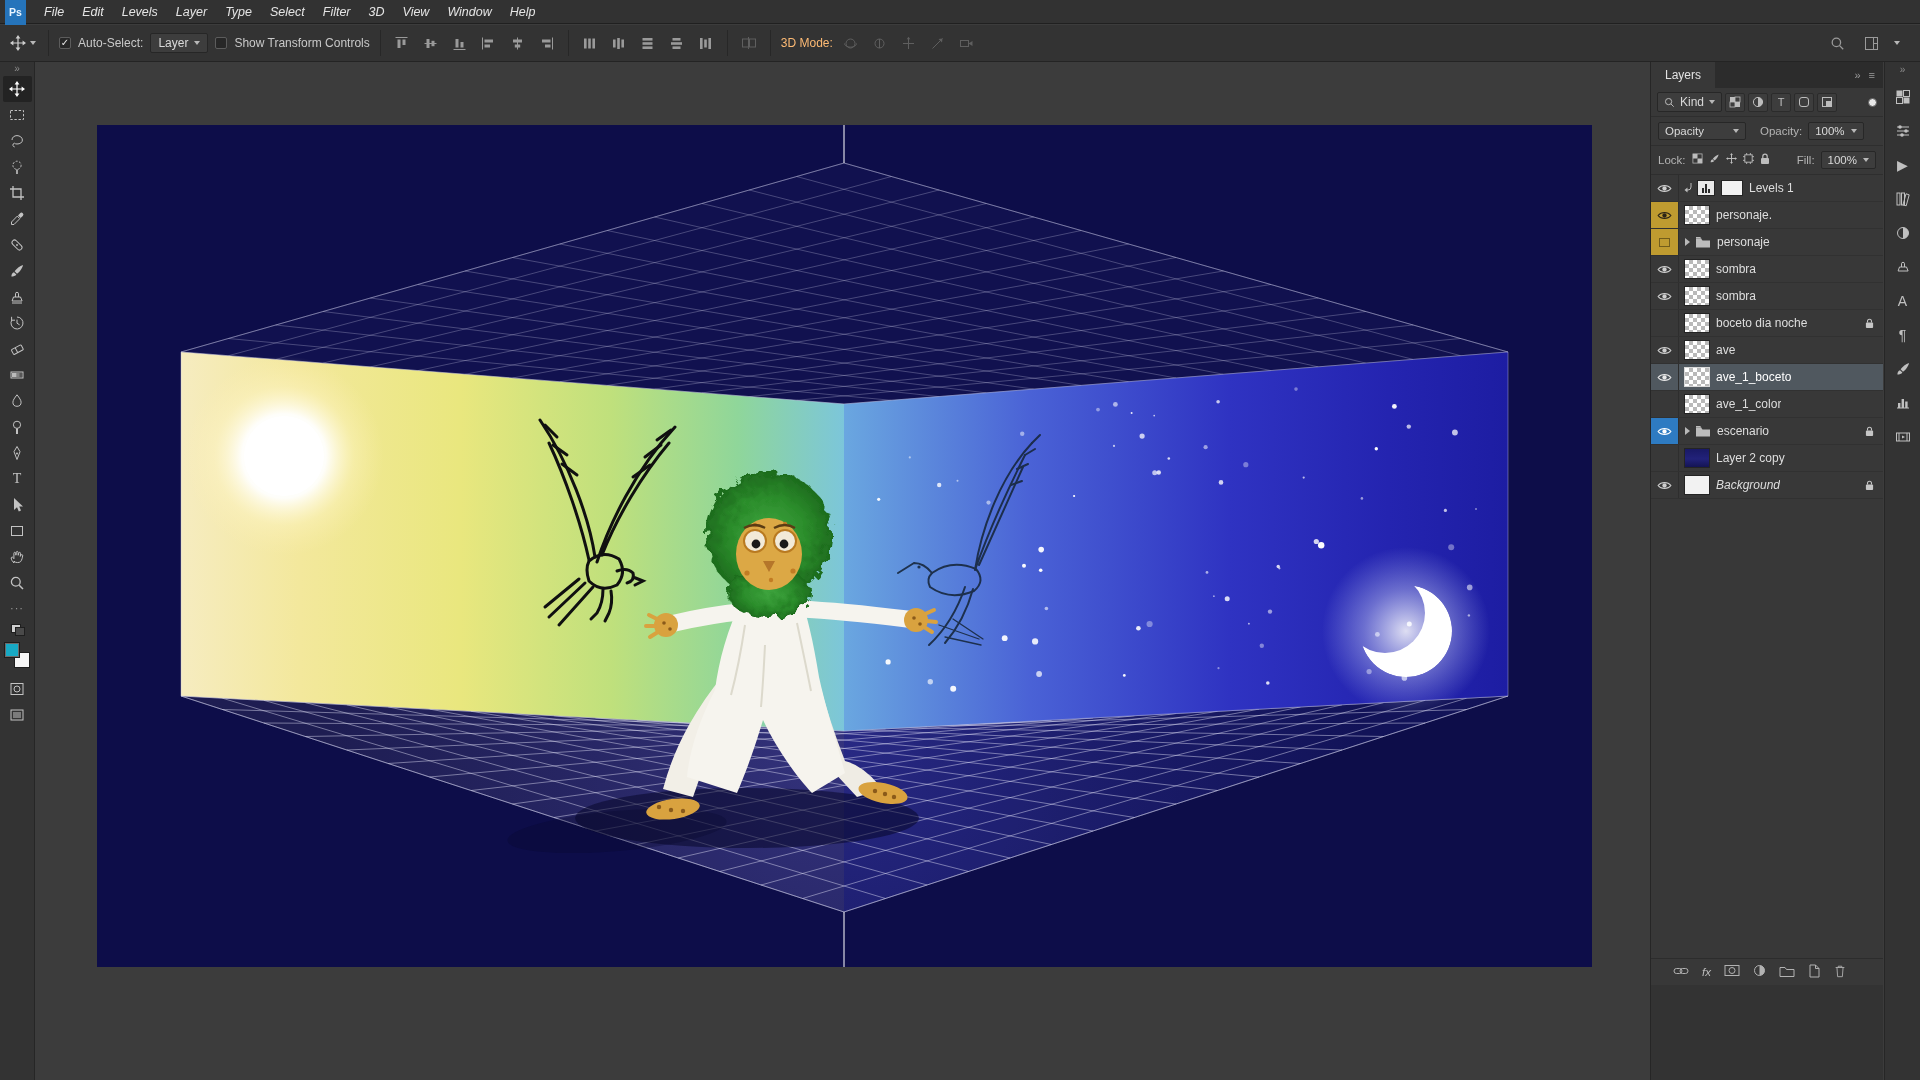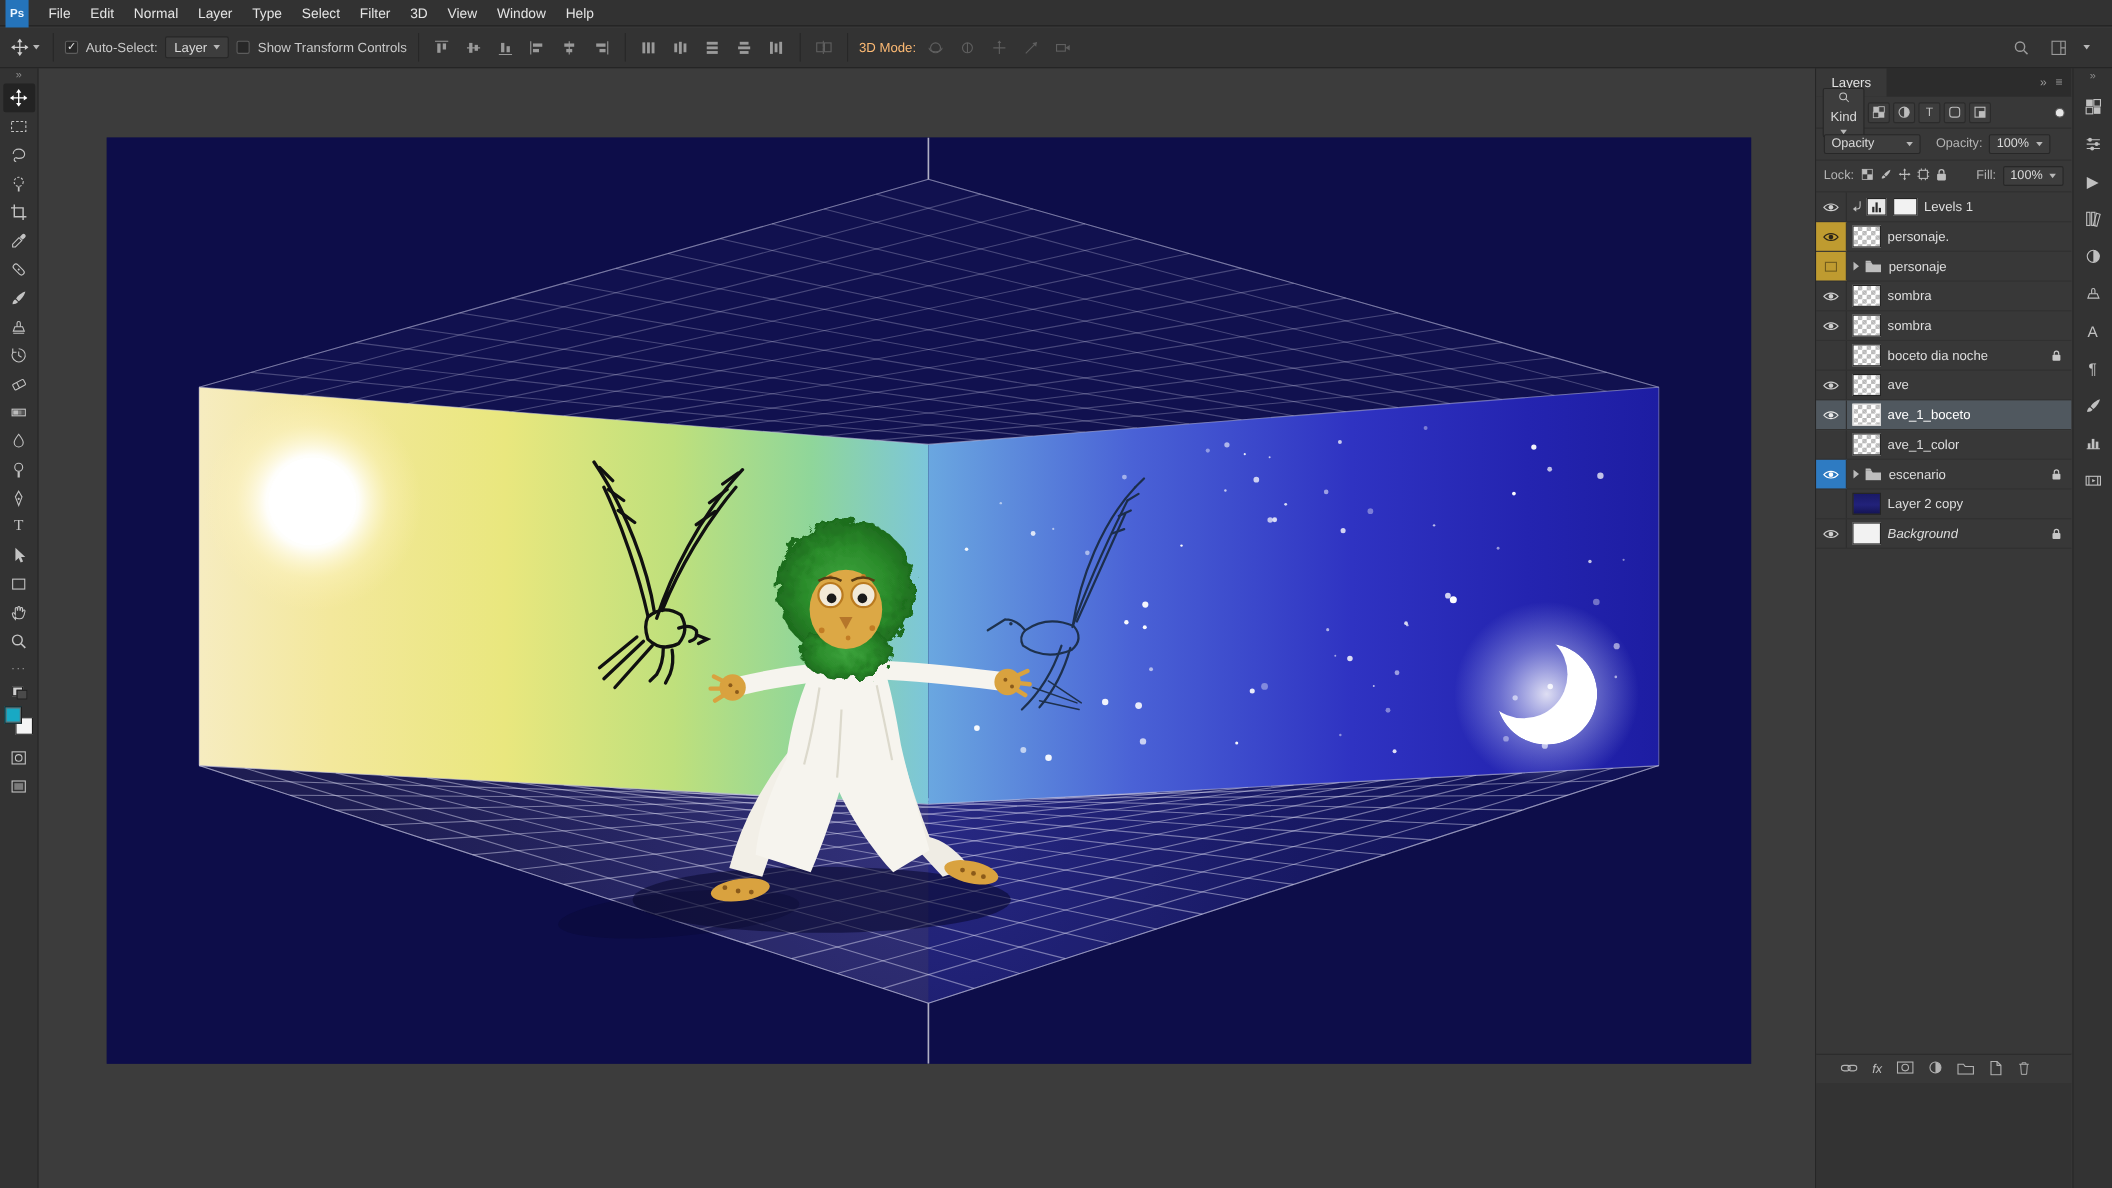--- a/index.html
+++ b/index.html
@@ -6,21 +6,21 @@
   * { box-sizing: border-box; margin: 0; padding: 0; }
   html,body { width:1920px; height:1080px; overflow:hidden; background:#3c3c3c;
     font-family:"Liberation Sans", sans-serif; font-size:12px; color:#d6d6d6;
     -webkit-font-smoothing:antialiased; }
 
   
   .menubar { position:absolute; left:0; top:0; width:1920px; height:24px;
     background:#323232; border-bottom:1px solid #202020; display:flex; align-items:center; z-index:10;}
   .ps-logo { width:21px; height:34px; background:#2574bb; color:#eaf5ff; border-radius:2px;
     font-size:10.5px; font-weight:bold; display:flex; align-items:center; justify-content:center; margin:0 9px 0 5px;}
-  .menu-item { padding:0 9px; height:24px; line-height:24px; font-size:12.5px; color:#e4e4e4; cursor:default;}
+  .menu-item { padding:0 9px; height:24px; line-height:24px; font-size:12.5px; color:#e4e4e4; cursor:default;font-style:italic;}
 
   
   .optionsbar { position:absolute; left:0; top:25px; width:1920px; height:37px;
     background:#333333; border-bottom:1px solid #242424; display:flex; align-items:center; padding:0 8px; gap:7px; z-index:10;}
   .opt-sep { width:1px; height:26px; background:#272727; margin:0 3px; flex:none;}
   .tool-preset { display:flex; align-items:center; gap:4px; color:#cfcfcf; padding:0 2px;}
   .caret { width:0; height:0; border-left:3.5px solid transparent; border-right:3.5px solid transparent; border-top:4px solid #b8b8b8; display:inline-block;}
   .checkbox { width:12px; height:12px; border:1px solid #5c5c5c; background:#272727; border-radius:2px;
     display:inline-flex; align-items:center; justify-content:center; color:#e8e8e8; font-size:10px;}
   .checkbox.checked::after { content:"✓"; font-size:10px; line-height:1; color:#e8e8e8;}
@@ -60,21 +60,21 @@
 
   
   .layers-panel { position:absolute; right:37px; top:0; bottom:0; width:233px; background:#333333;
     border-left:1px solid #262626; display:flex; flex-direction:column;}
   .panel-tabbar { height:26px; background:#2c2c2c; display:flex; align-items:stretch; flex:none;}
   .panel-tab { background:#383838; padding:0 14px; line-height:26px; font-size:12px; color:#e2e2e2;}
   .tabbar-right { margin-left:auto; display:flex; align-items:center; gap:8px; padding-right:8px; color:#9b9b9b; font-size:11px;}
   .panel-body { background:#383838; flex:none; }
   .filter-row { height:29px; display:flex; align-items:center; gap:3px; padding:0 6px; border-bottom:1px solid #2e2e2e;}
   .kind-select { display:flex; align-items:center; gap:5px; background:#3d3d3d; border:1px solid #272727;
-    border-radius:2px; padding:2px 6px; color:#d8d8d8;flex-direction:column;}
+    border-radius:2px; padding:2px 6px; color:#d8d8d8;}
   .filter-btn { width:20px; height:19px; display:flex; align-items:center; justify-content:center; color:#bdbdbd;
     background:#3d3d3d; border:1px solid #2b2b2b; border-radius:2px; font-size:11px;}
   .filter-toggle { margin-left:auto; width:9px; height:9px; border-radius:50%; background:#e8e8e8; border:1px solid #5c5c5c;}
   .blend-row, .lock-row { height:29px; display:flex; align-items:center; gap:6px; padding:0 7px; border-bottom:1px solid #2e2e2e;}
   .mini-select { display:flex; align-items:center; gap:6px; background:#3d3d3d; border:1px solid #272727;
     border-radius:2px; padding:2px 6px; color:#dadada; font-size:11.5px;}
   .panel-label { color:#b4b4b4; font-size:11.5px;text-align:right; }
   .lock-icons { display:flex; align-items:center; gap:6px; color:#bdbdbd;}
 
   .layers-list { background:#383838; flex:none; }
@@ -118,21 +118,21 @@
     color:#c0c0c0; border-radius:3px; font-size:14px;}
   .strip-icon svg { display:block; }
 </style>
 </head>
 <body>
 
 <div class="menubar">
   <div class="ps-logo">Ps</div>
   <div class="menu-item">File</div>
   <div class="menu-item">Edit</div>
-  <div class="menu-item">Normal</div>
+  <div class="menu-item">Levels</div>
   <div class="menu-item">Layer</div>
   <div class="menu-item">Type</div>
   <div class="menu-item">Select</div>
   <div class="menu-item">Filter</div>
   <div class="menu-item">3D</div>
   <div class="menu-item">View</div>
   <div class="menu-item">Window</div>
   <div class="menu-item">Help</div>
 </div>
 

